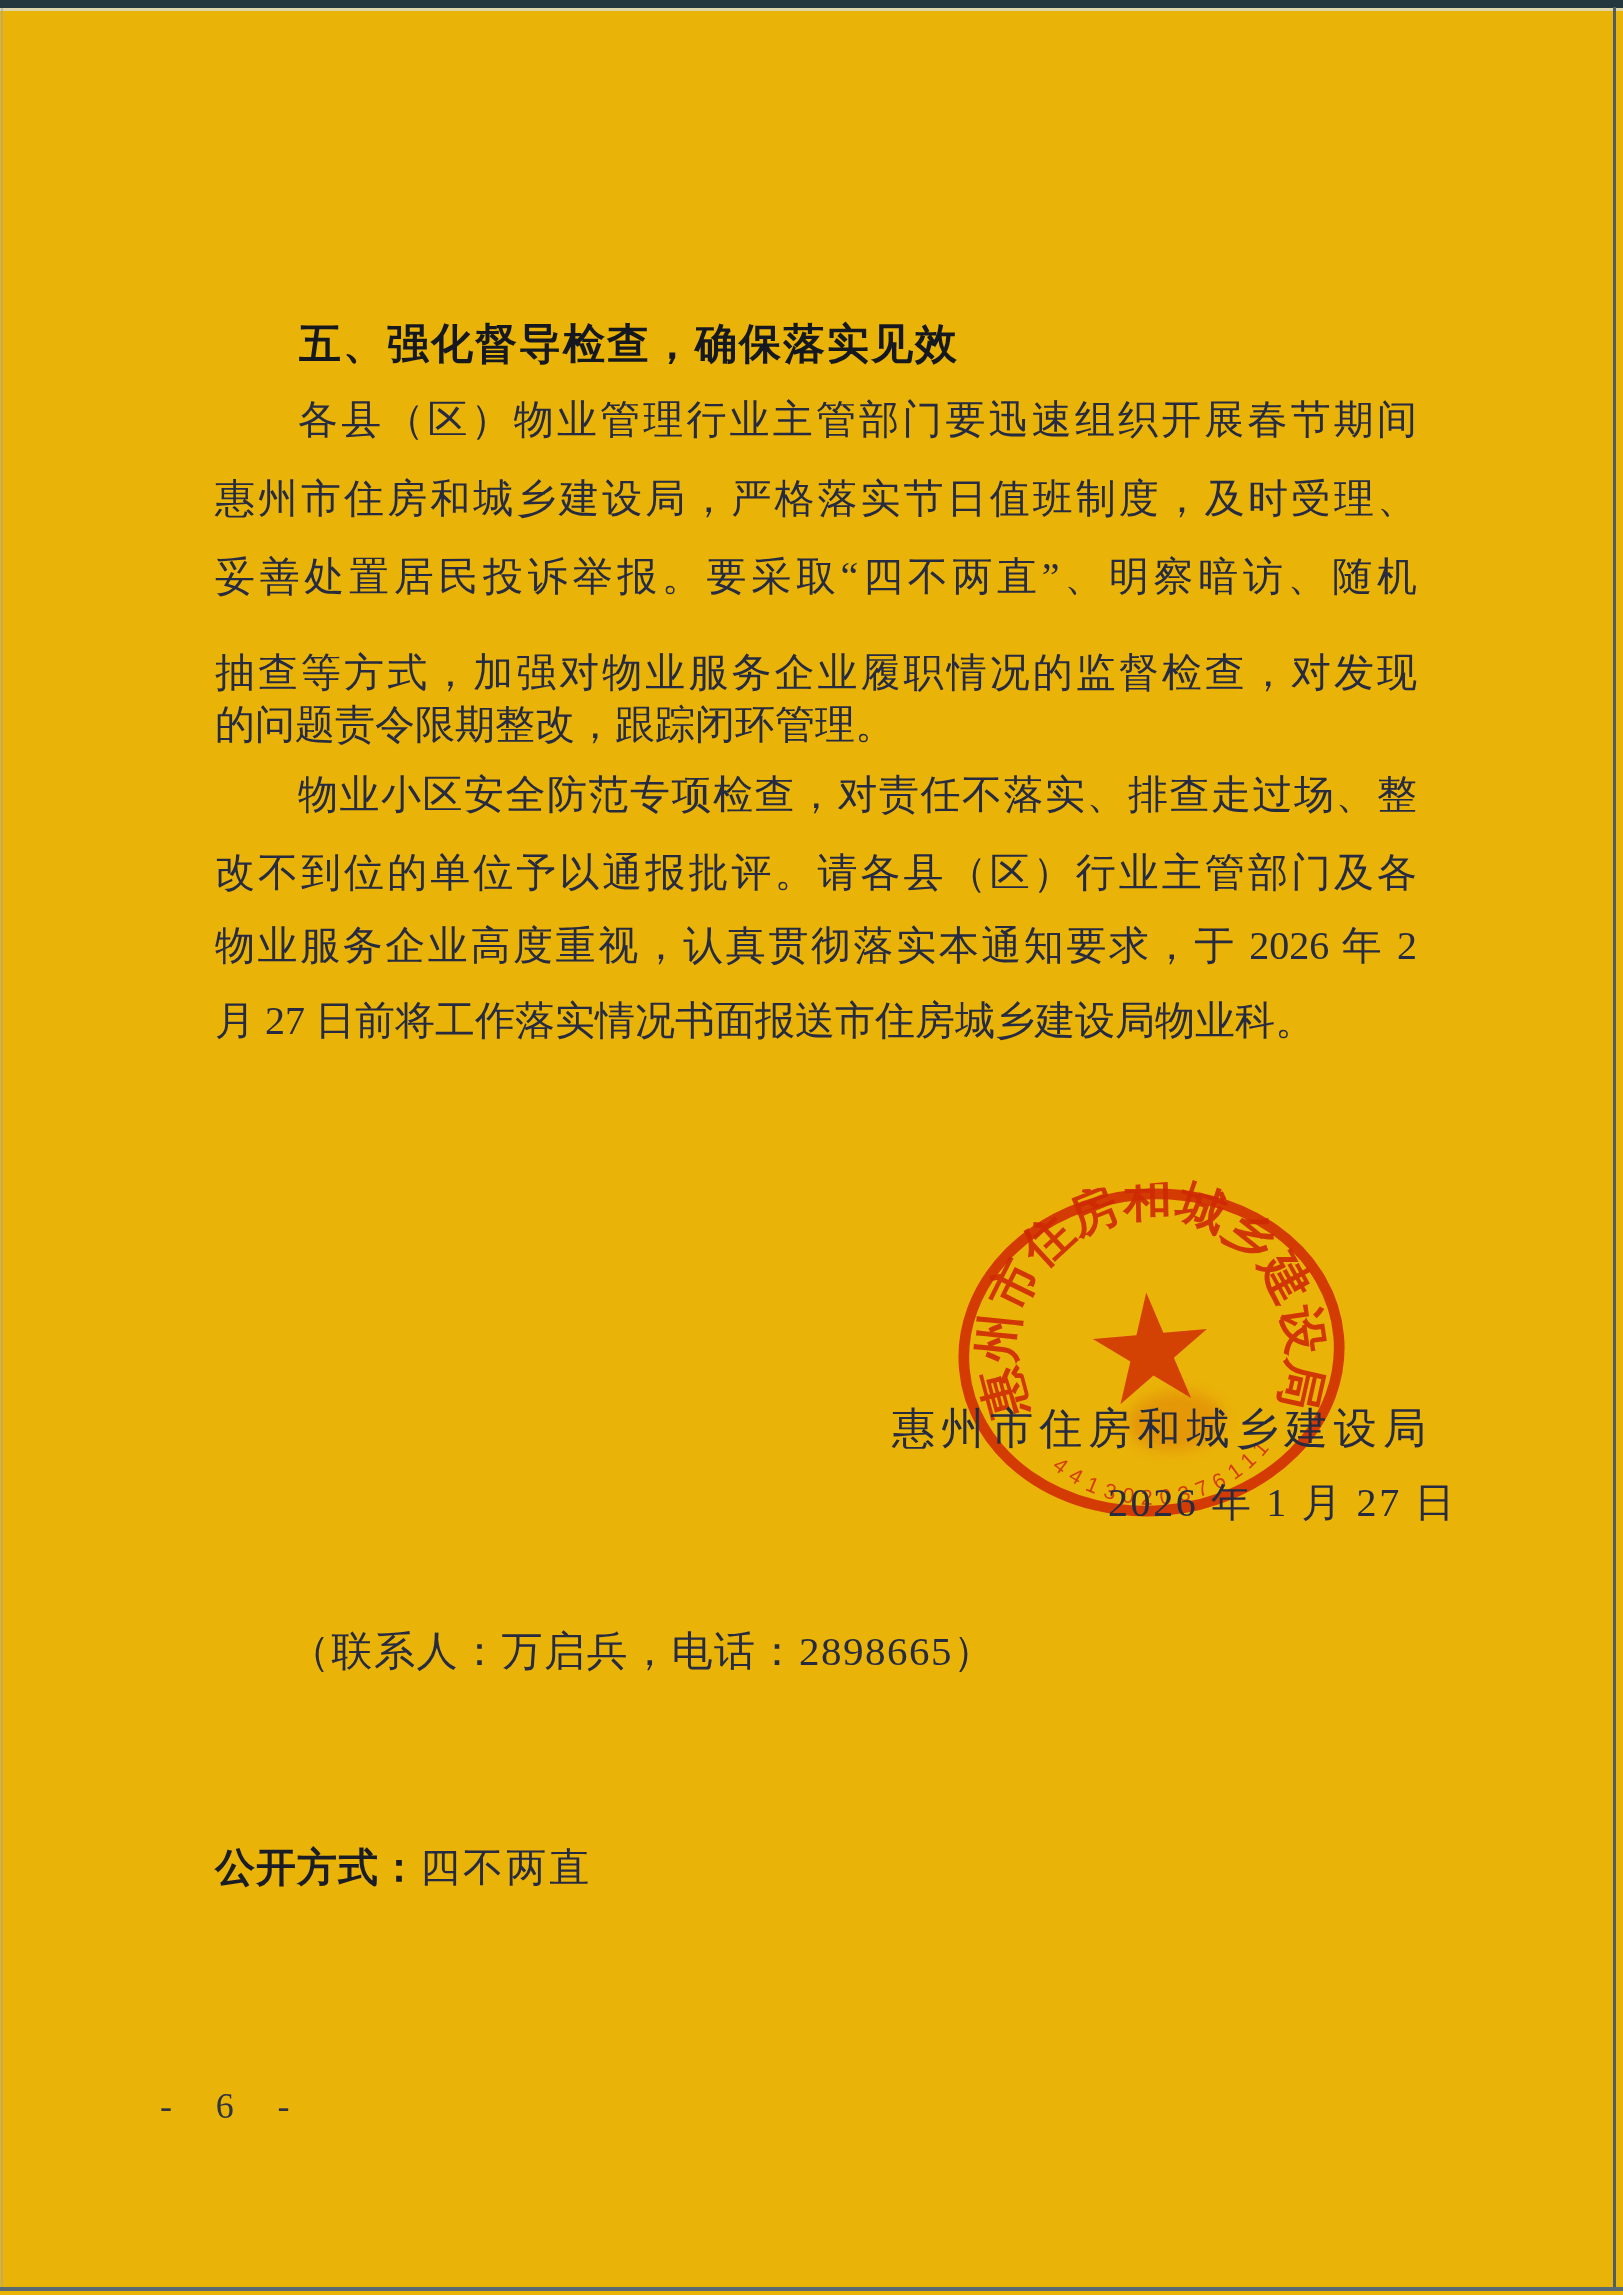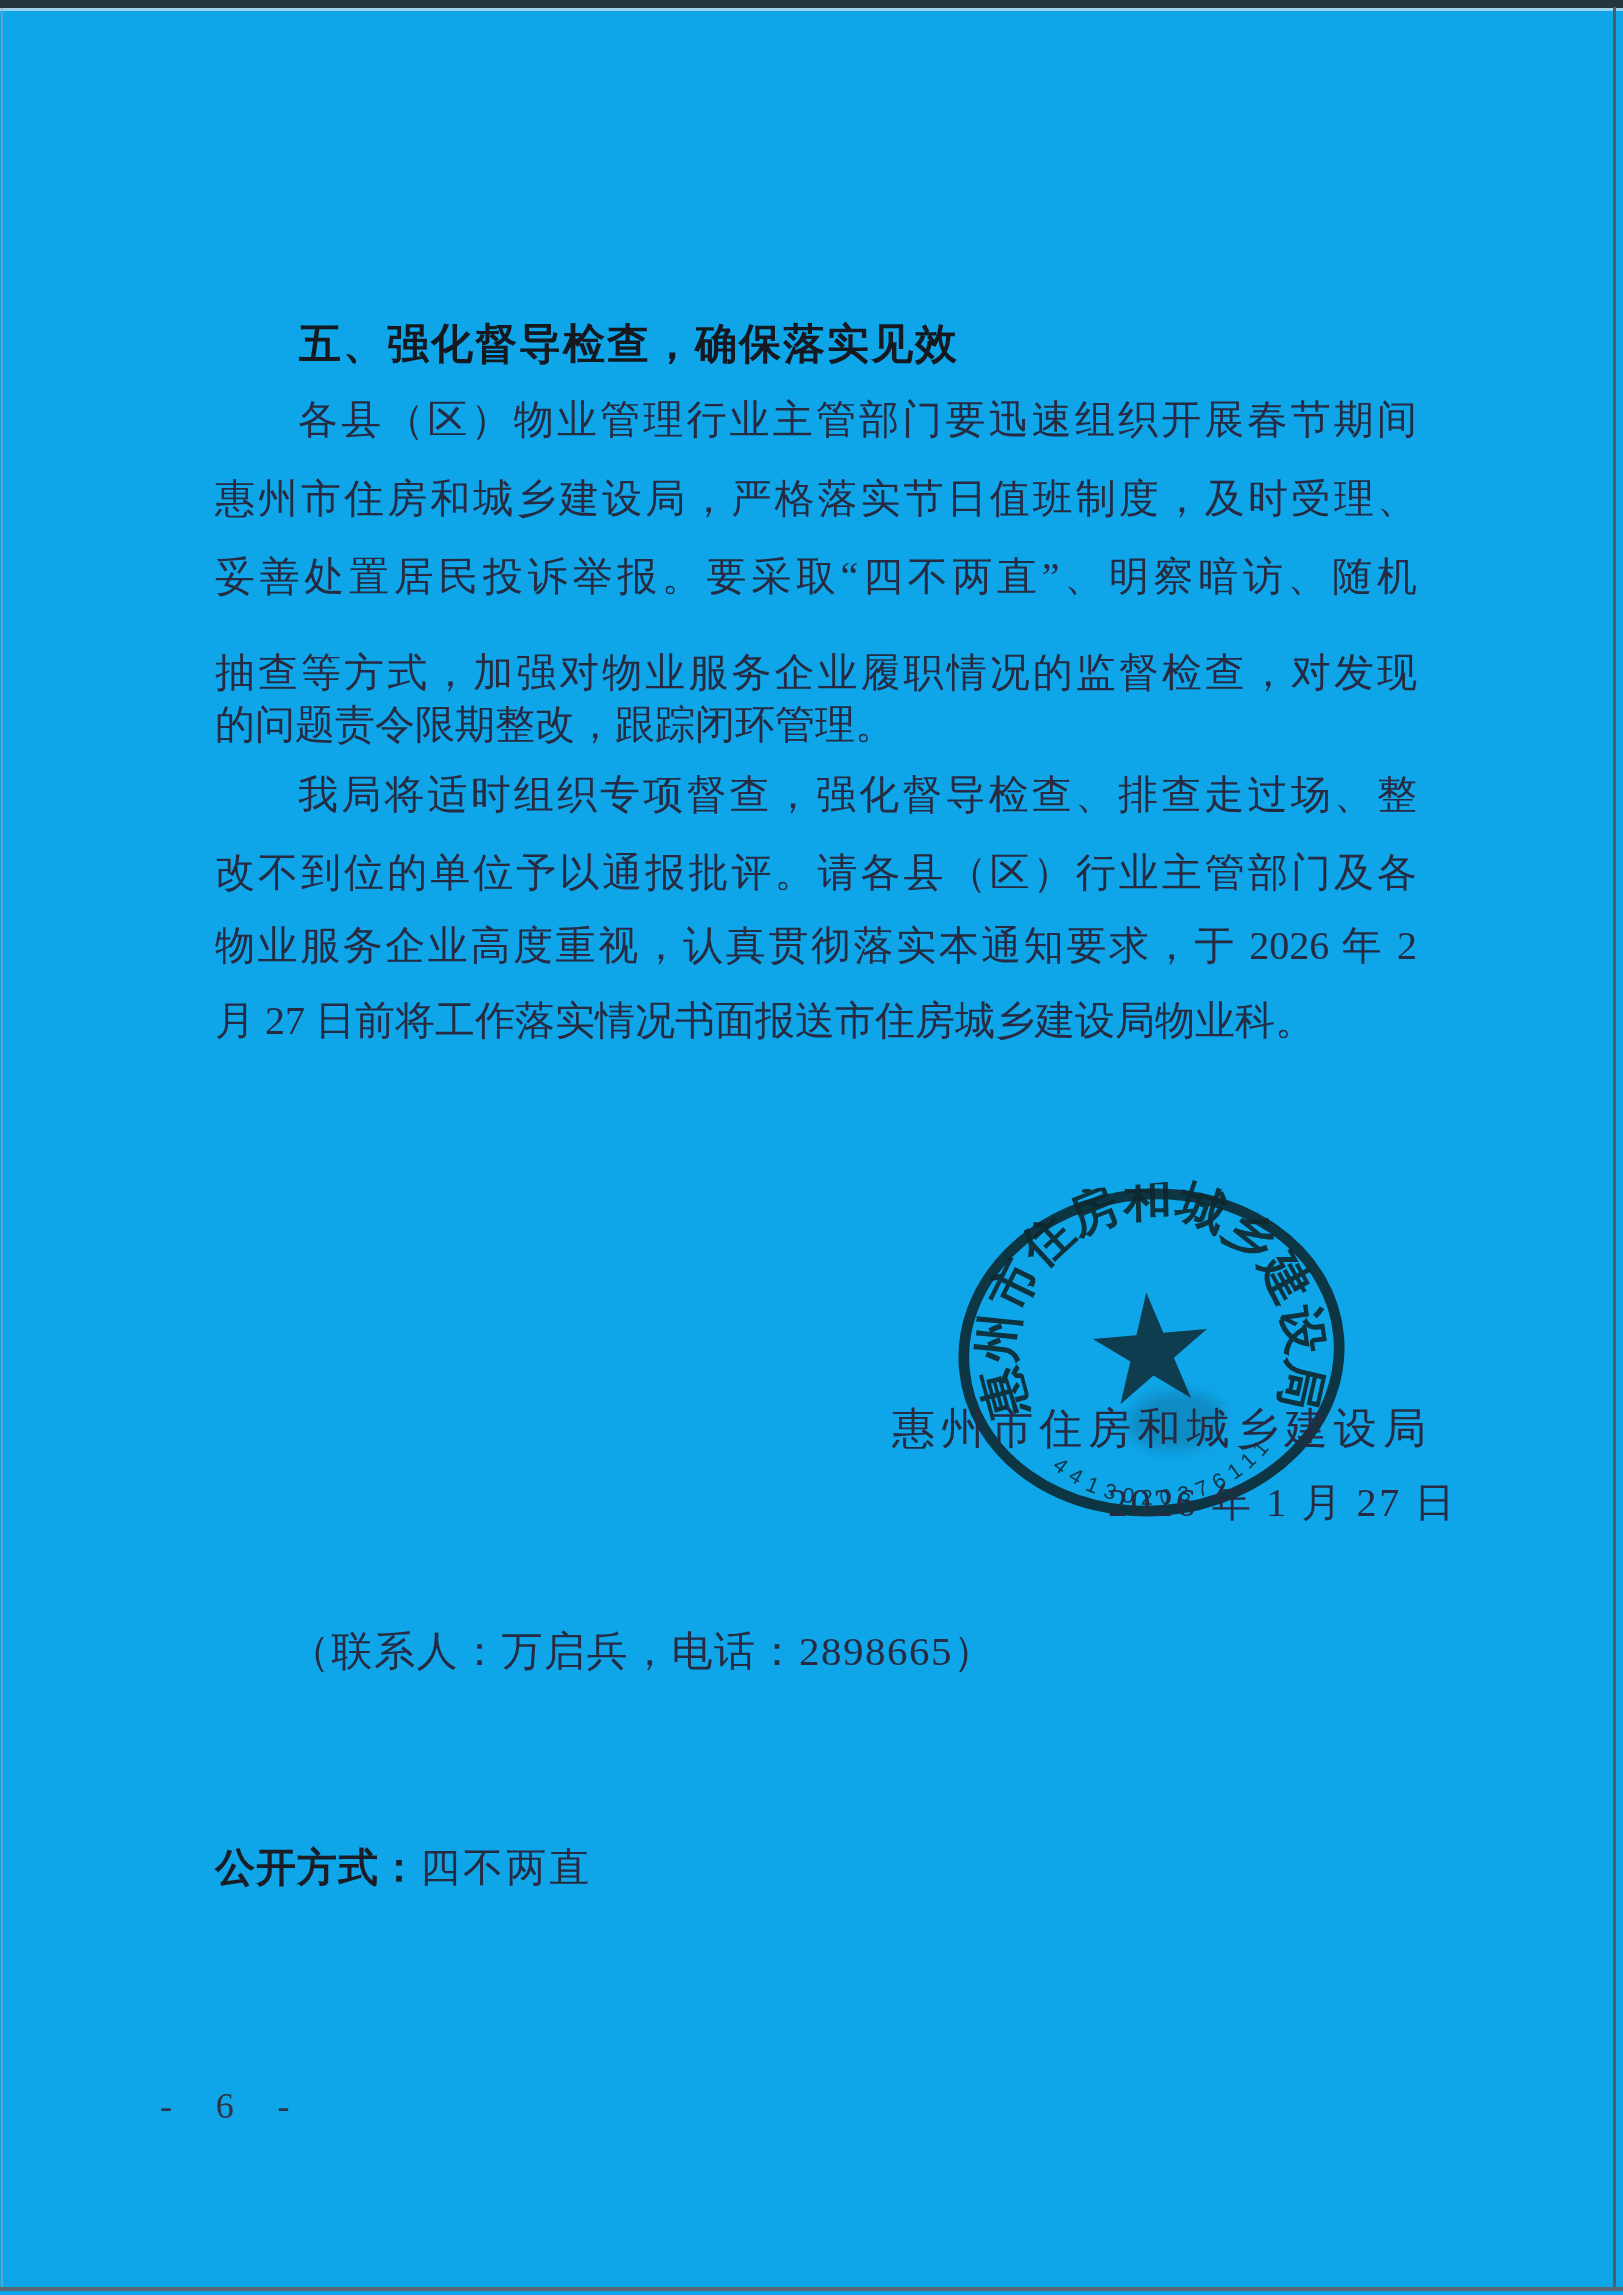--- a/index.html
+++ b/index.html
@@ -1,19 +1,19 @@
 <!DOCTYPE html>
 <html style="font-size:8.2px"><head>
 <meta charset="utf-8">
 <style>
   html,body{margin:0;padding:0;background:#e9e9e9;}
   .page{
     position:relative;
     width:1623px;height:2295px;
-    background:#0ea5e9;
+    background:#eab308;
     overflow:hidden;
     font-family:"Liberation Serif","DejaVu Serif",serif;
   }
   
   .edge-top{position:absolute;left:0;top:0;width:100%;height:8.2px;background:#24363e;}
   .edge-top-glow{position:absolute;left:0;top:8.2px;width:100%;height:2.6px;background:#d9e6ee;opacity:.7;}
   .edge-right{position:absolute;right:7.2px;top:7.2px;width:2.6px;height:2282px;background:#4e5e66;}
   .edge-bottom{position:absolute;left:0;top:2287px;width:100%;height:4.1px;background:#5a6a72;}
   .edge-left{position:absolute;left:1px;top:8.2px;width:1.5px;height:2279px;background:#9aa6ac;opacity:.55;}
 
@@ -79,21 +79,21 @@
   <div class="edge-left"></div>
 
   <div class="heading">五、强化督导检查，确保落实见效</div>
 
   <div id="body-lines">
       <div class="bline indent" style="top: 395px;">各县（区）物业管理行业主管部门要迅速组织开展春节期间</div>
       <div class="bline" style="top: 474px;">惠州市住房和城乡建设局，严格落实节日值班制度，及时受理、</div>
       <div class="bline" style="top: 552px;">妥善处置居民投诉举报。要采取“四不两直”、明察暗访、随机</div>
       <div class="bline" style="top: 648px;">抽查等方式，加强对物业服务企业履职情况的监督检查，对发现</div>
       <div class="bline nojust" style="top: 700px;">的问题责令限期整改，跟踪闭环管理。</div>
-      <div class="bline indent" style="top: 770px;">我局将适时组织专项督查，强化督导检查、排查走过场、整</div>
+      <div class="bline indent" style="top: 770px;">物业小区安全防范专项检查，对责任不落实、排查走过场、整</div>
       <div class="bline" style="top: 848px;">改不到位的单位予以通报批评。请各县（区）行业主管部门及各</div>
       <div class="bline" style="top: 921px;">物业服务企业高度重视，认真贯彻落实本通知要求，于 2026 年 2</div>
       <div class="bline nojust" style="top: 996px;">月 27 日前将工作落实情况书面报送市住房城乡建设局物业科。</div>
     </div>
 
   <svg class="seal" viewBox="0 0 800 660">
     <defs>
       <filter id="blur1" x="-50%" y="-50%" width="200%" height="200%">
         <feGaussianBlur stdDeviation="14"></feGaussianBlur>
       </filter>

